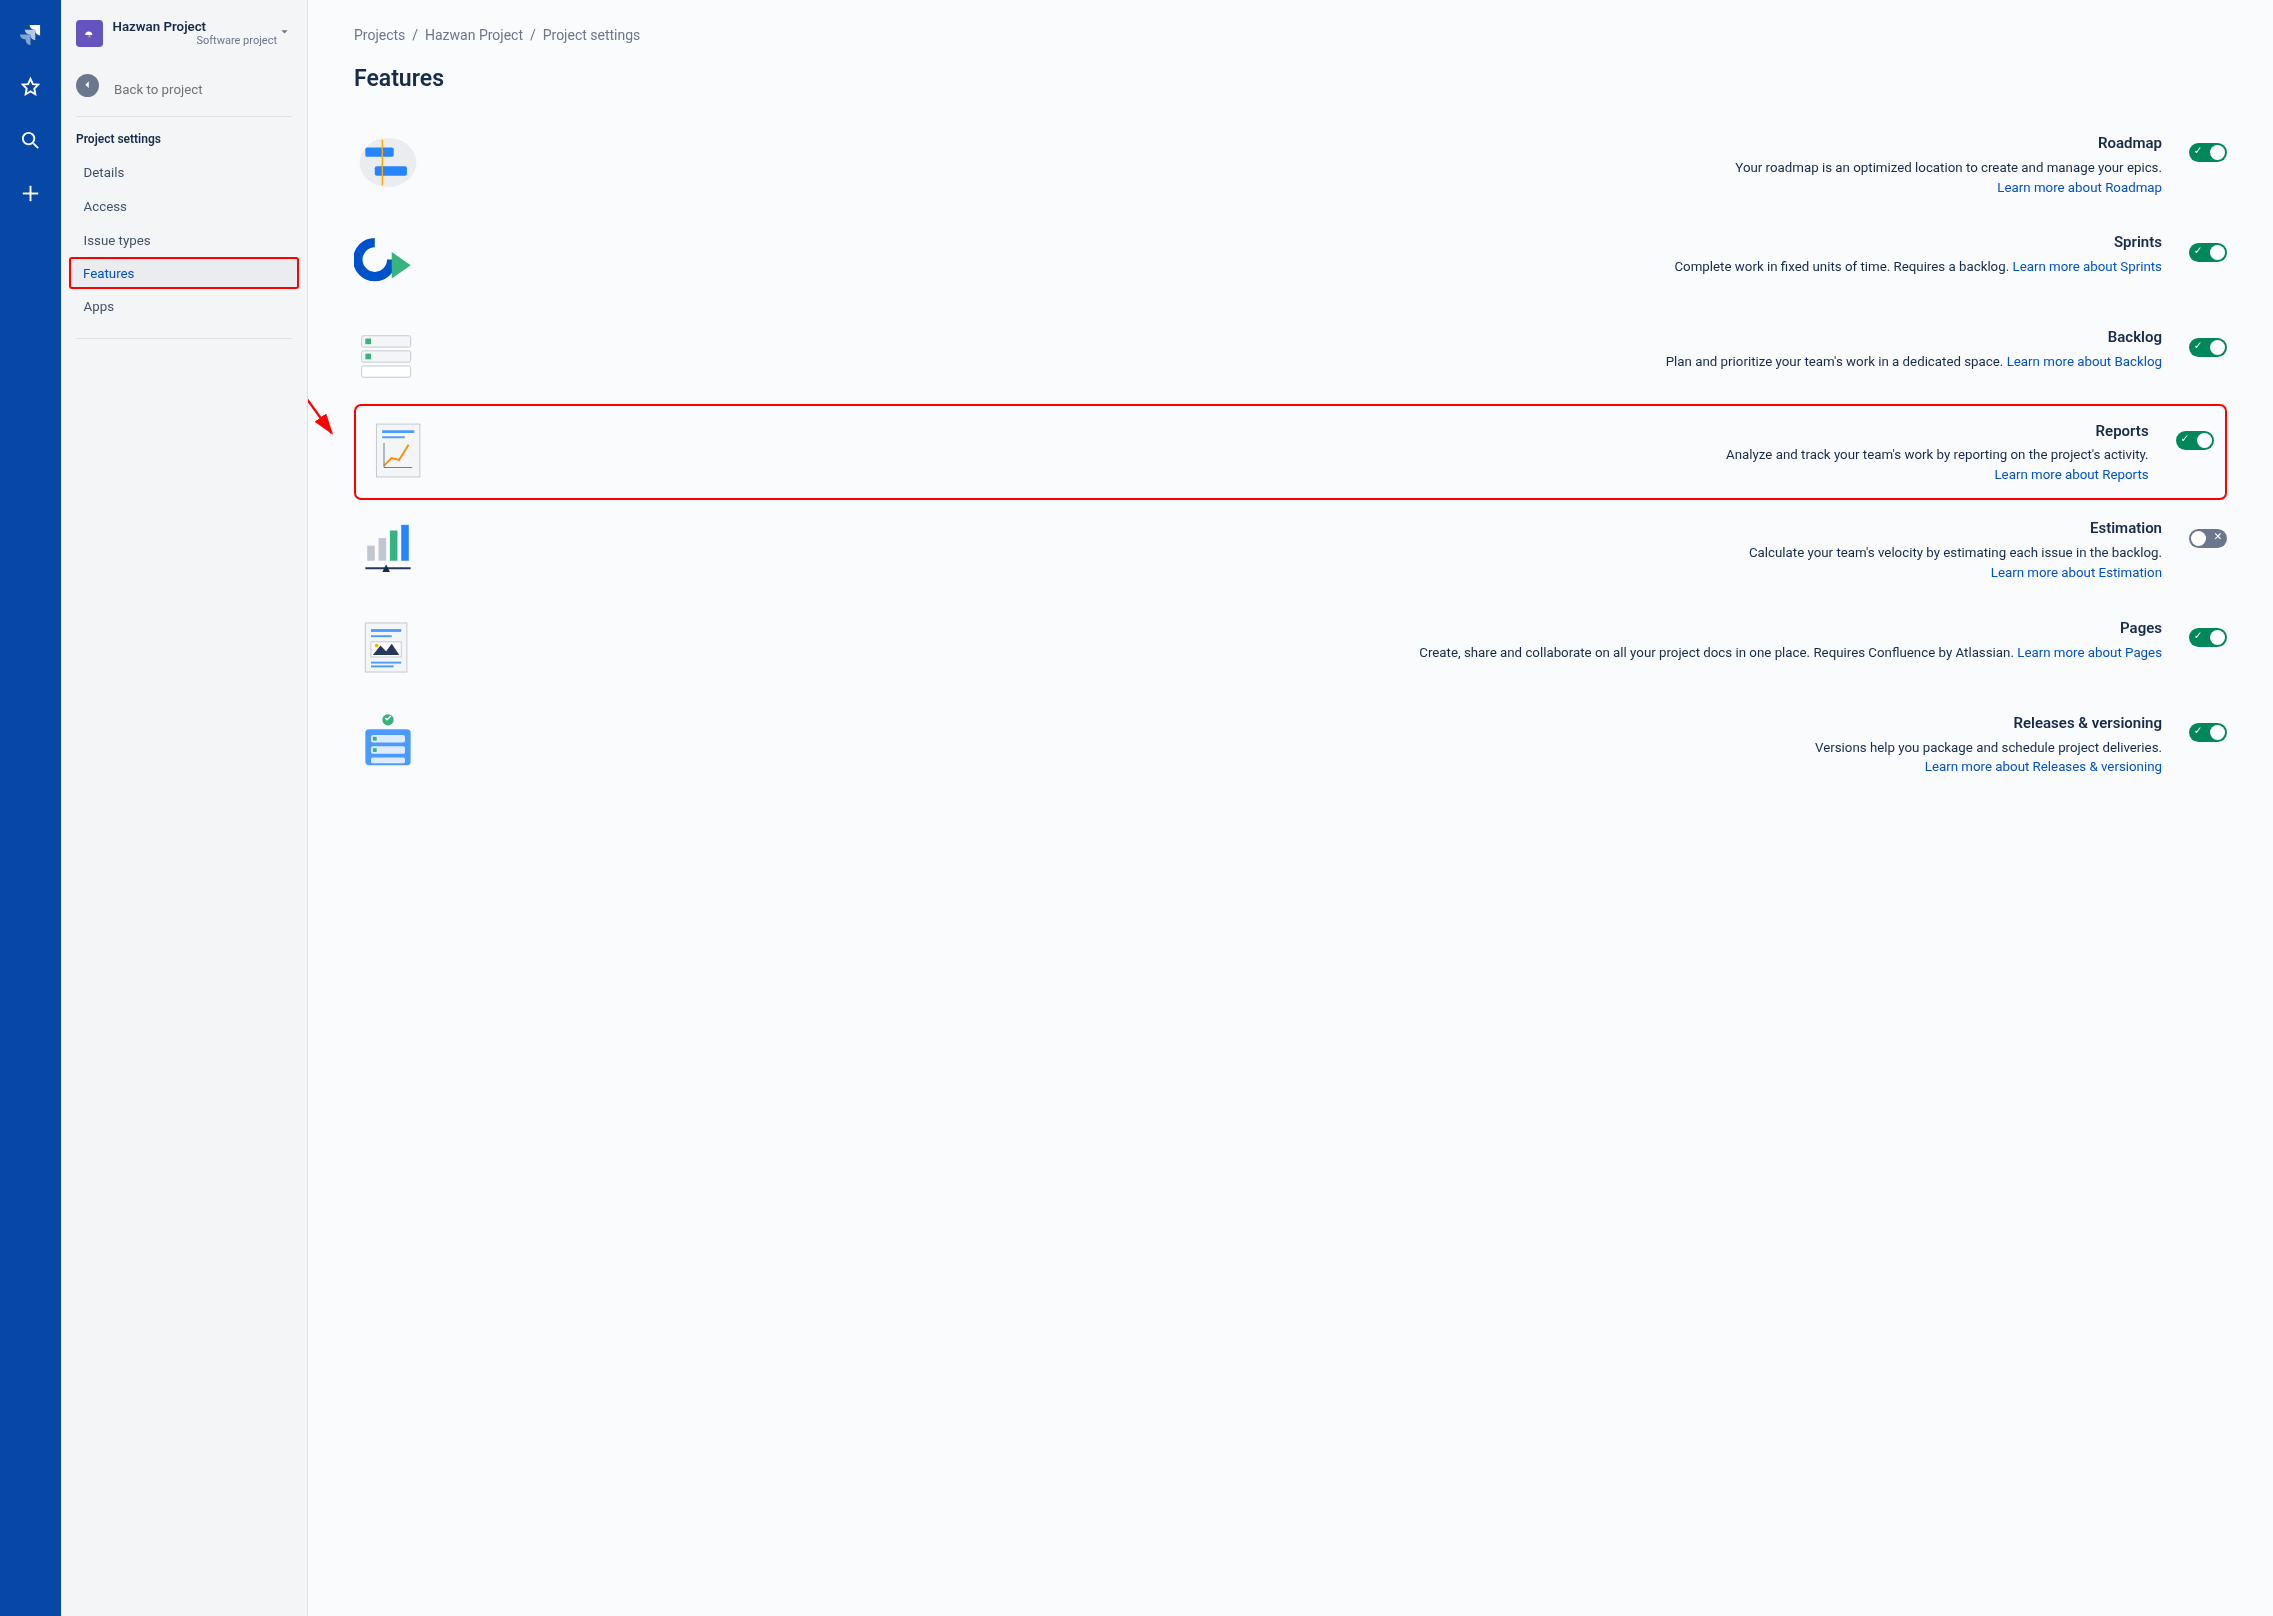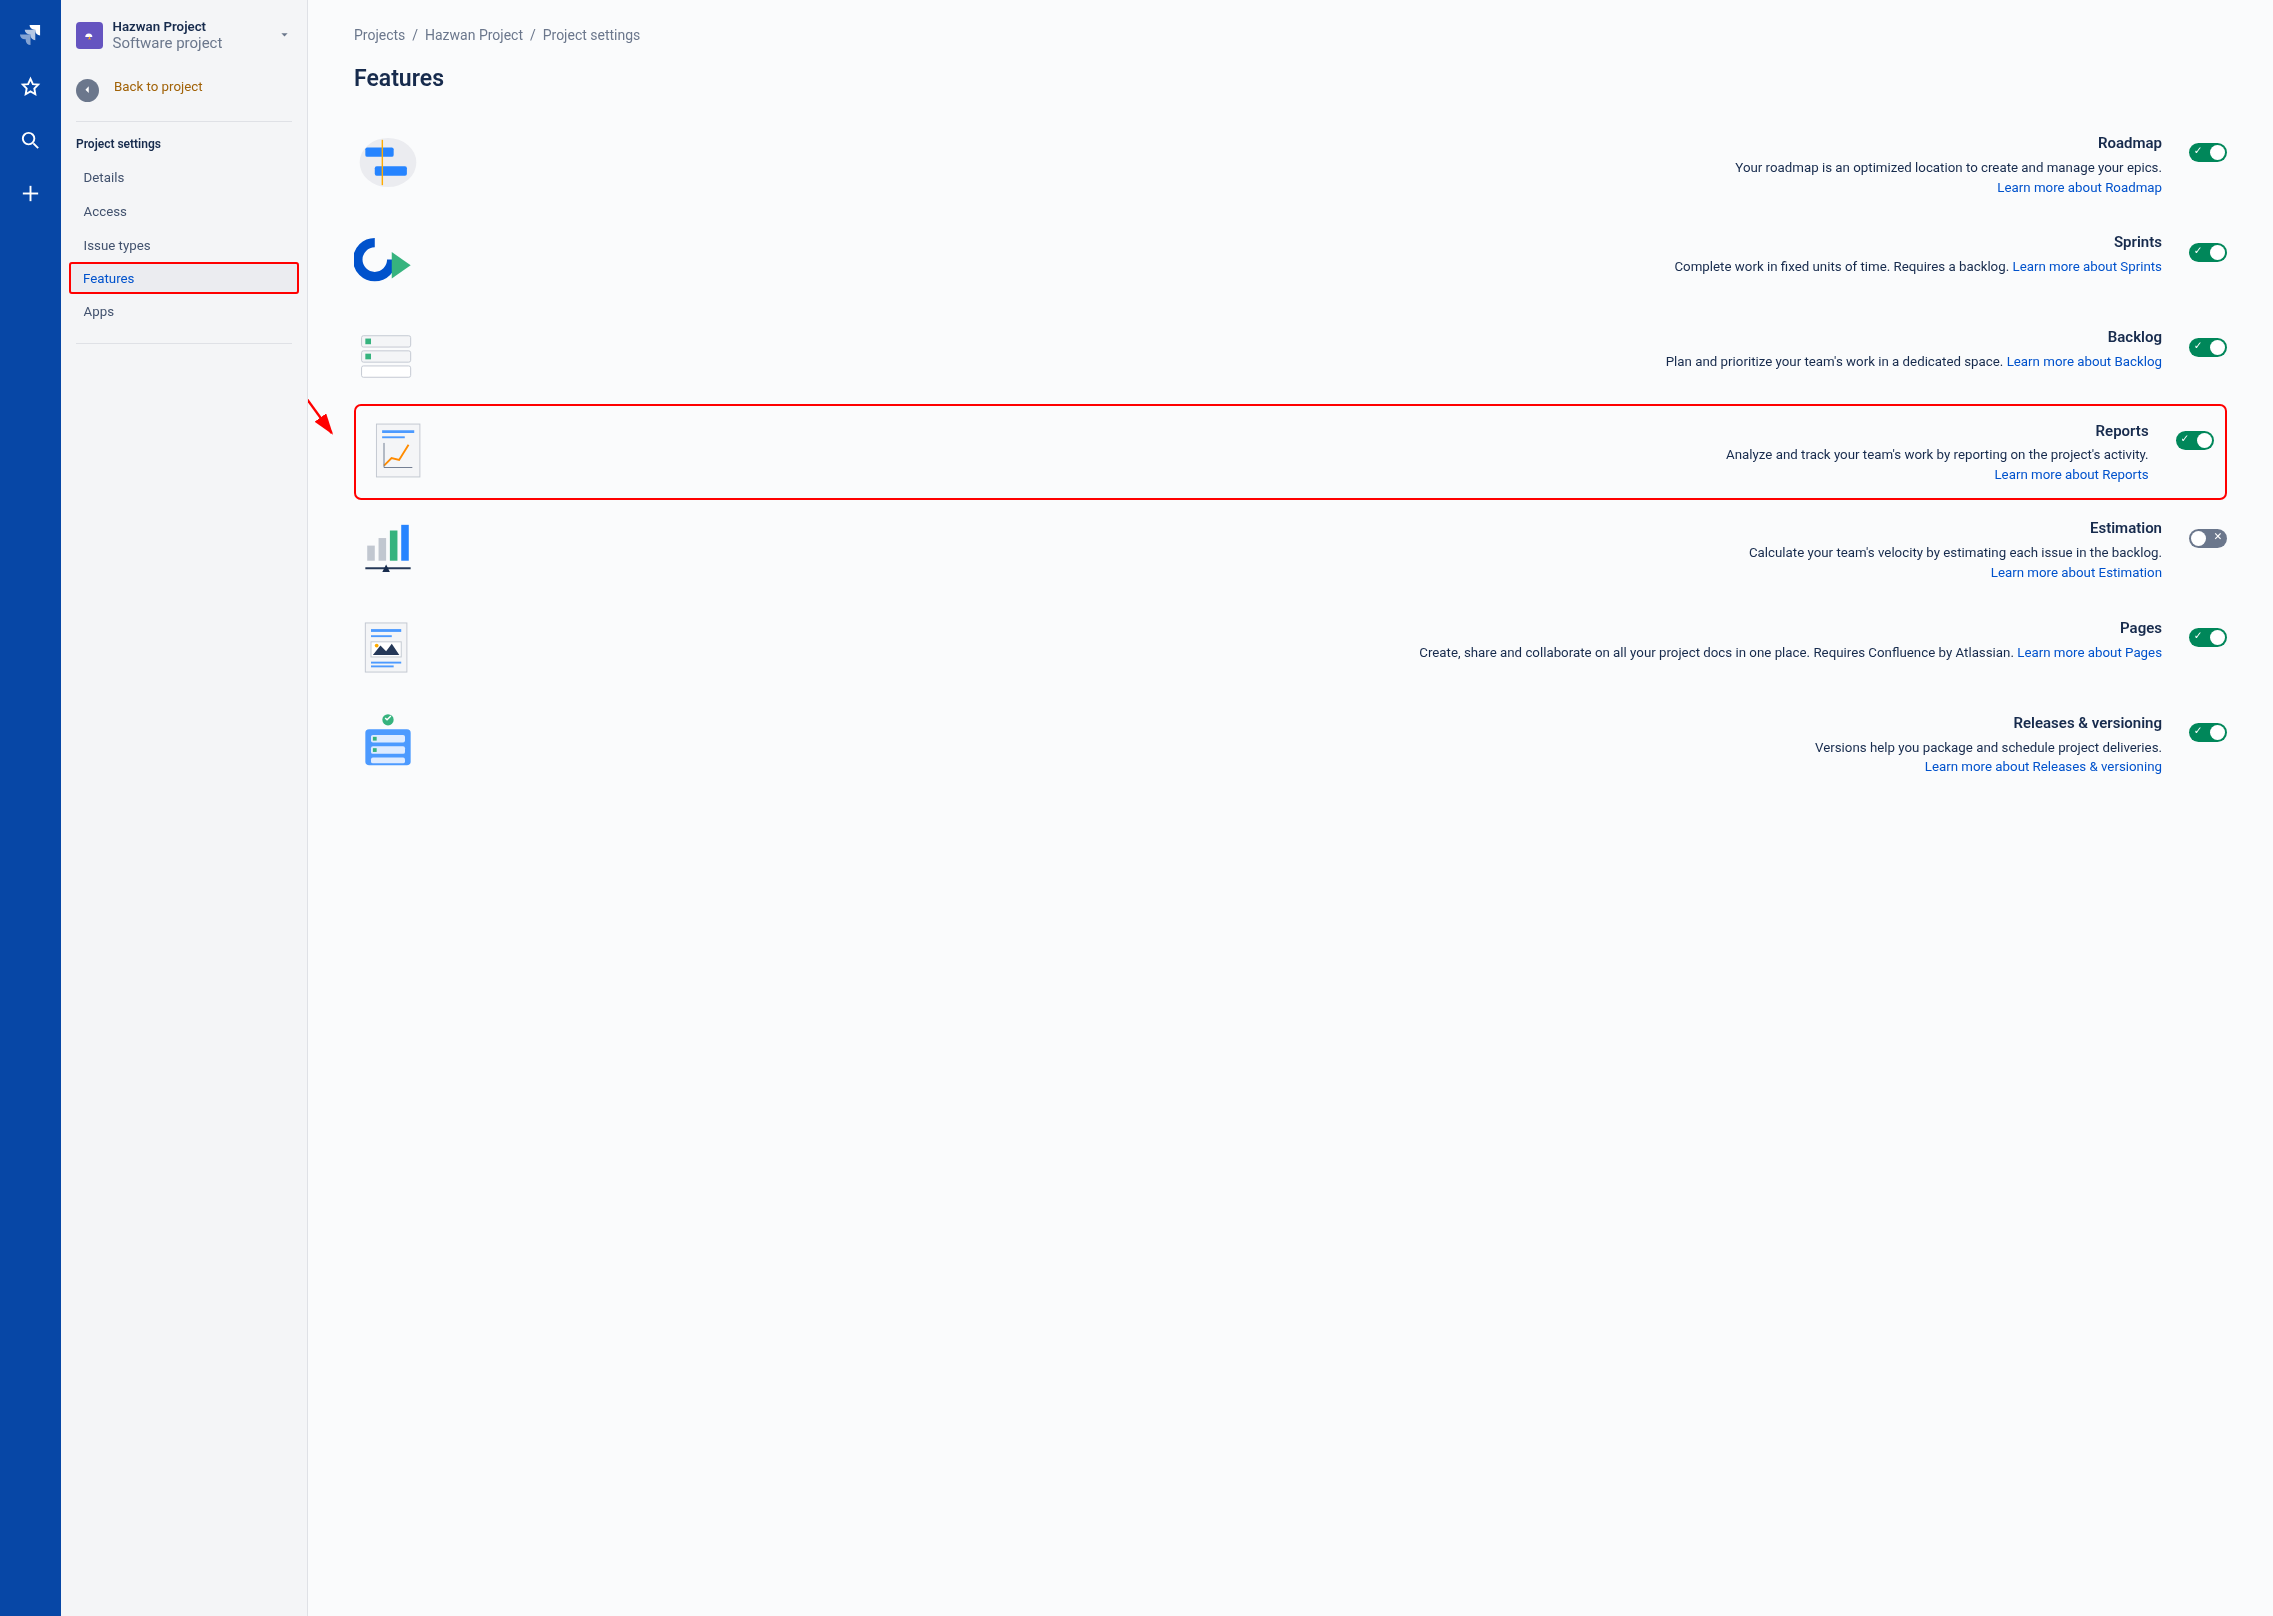--- a/index.html
+++ b/index.html
@@ -44,26 +44,26 @@
   }
   .proj-avatar {
     width: 27px; height: 27px;
     background: #6554C0;
     border-radius: 3.8px;
     margin-right: 9.5px;
     display:flex;align-items:center;justify-content:center;
   }
   .proj-meta { flex:1; }
   .proj-name { font-size: 13.3px; font-weight: 600; color:#172B4D; }
-  .proj-sub  { font-size: 15px; color:#6B778C; }
+  .proj-sub  { font-size: 11px; color:#6B778C;text-align:right; }
   .proj-chevron { color:#6B778C; }
   .back-row {
-    display:flex; align-items:flex-start;
+    display:flex; align-items:flex-end;
     padding: 7.6px 15px 19px 15px;
-    color:#a16207;
+    color:#737373;
     cursor:pointer;
   }
   .back-circle {
     width:23px;height:23px;border-radius:50%;
     background:#6B778C;
     display:flex;align-items:center;justify-content:center;
     margin-right:15px;
   }
   .divider { height:1px; background:#DFE1E6; margin: 0 15px 15px 15px; }
   .section-title {

